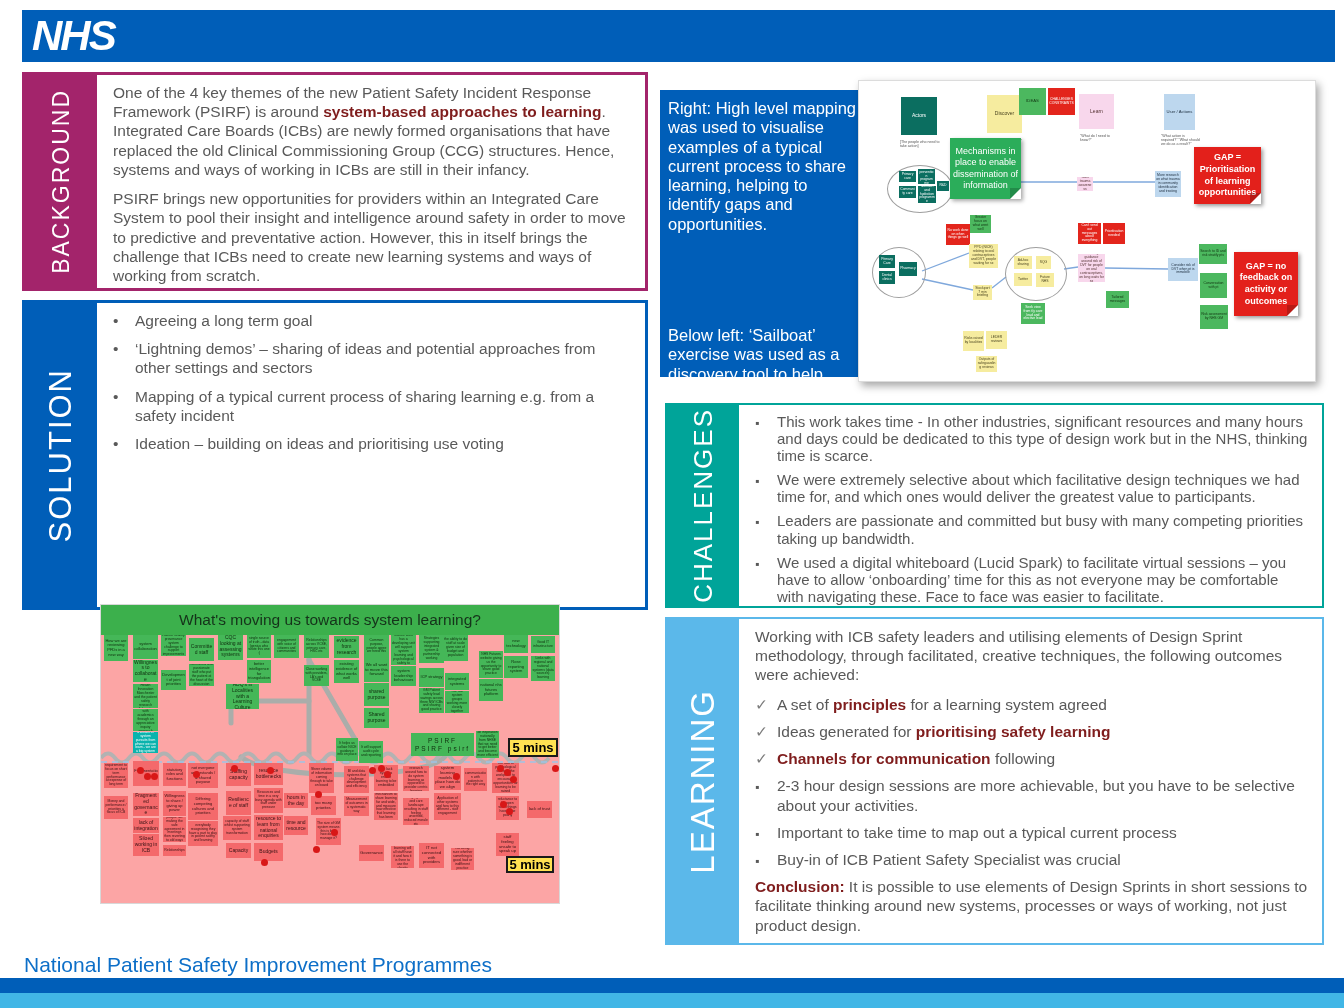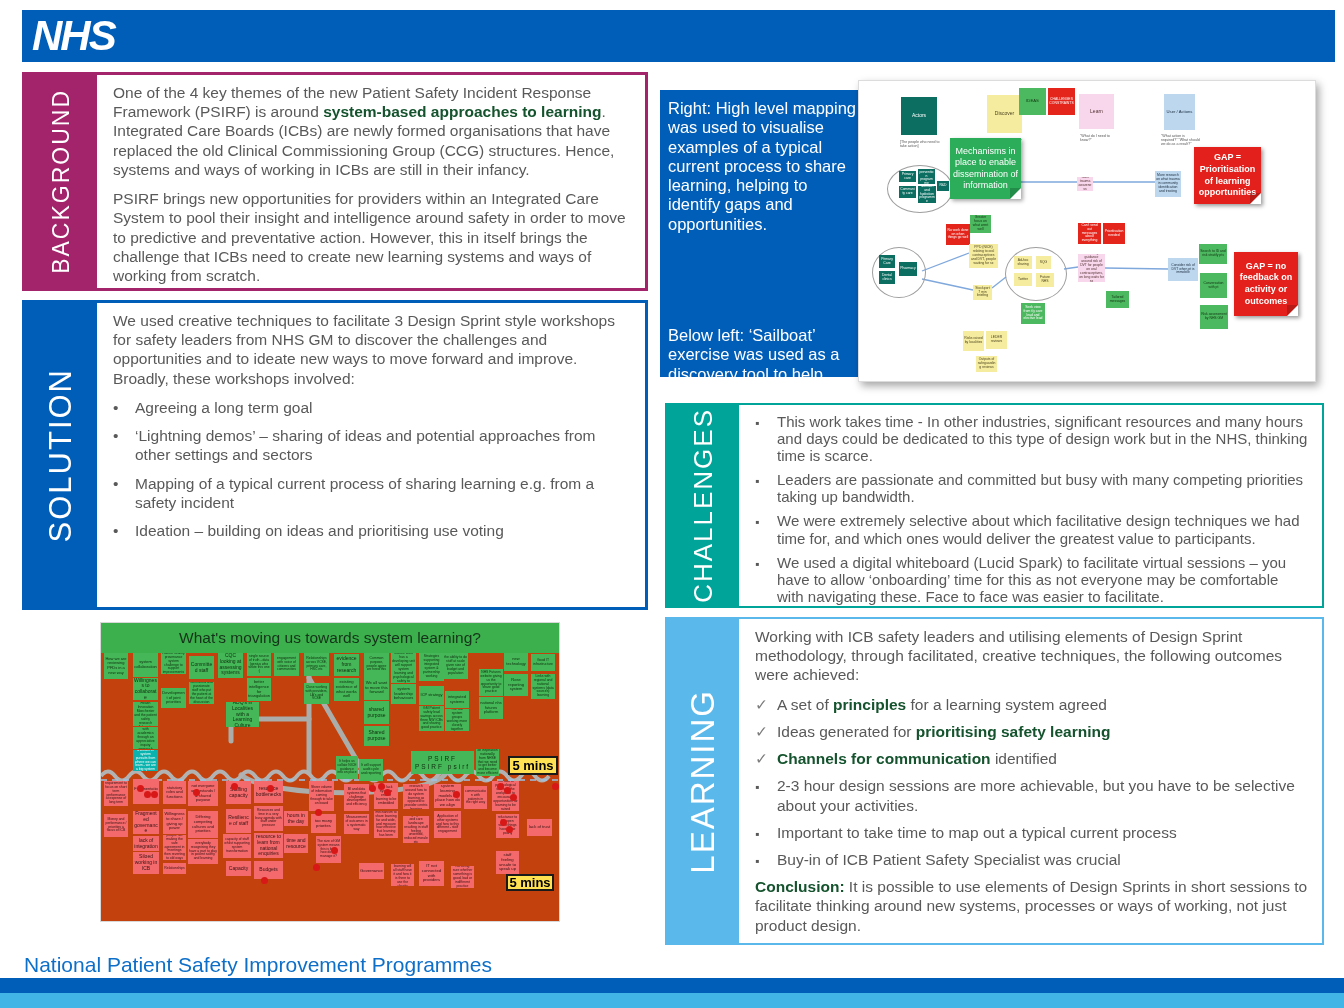--- a/index.html
+++ b/index.html
@@ -22,21 +22,21 @@
   .p-bg .side{background:#A3246B;}  .p-bg .side span{font-size:23px;}
   .p-sol{left:22px;top:300px;width:626px;height:310px;border:3px solid #005EB8;}
   .p-sol .side{background:#005EB8;} .p-sol .side span{font-size:31px;}
   .p-cha{left:665px;top:403px;width:659px;height:205px;border:2px solid #00A499;}
   .p-cha .side{background:#00A499;} .p-cha .side span{font-size:26px;}
   .p-lea{left:665px;top:617px;width:659px;height:328px;border:2px solid #5BB8EA;}
   .p-lea .side{background:#5BB8EA;} .p-lea .side span{font-size:33px;}
 
   .content p{margin:0 0 10px 0;font-size:15.5px;line-height:1.24;}
   .p-cha .content p, .p-cha .bullet{font-size:15px;line-height:1.14;}
-  .content b{color:#14532d;margin-top:28px;}
+  .content b{color:#7f1d1d;margin-top:28px;}
 
   .bullet{display:flex;margin:0 0 9px 0;font-size:15.5px;line-height:1.24;color:#595959;}
   .bchar{flex:0 0 22px;color:#595959;}
   .dot-b .bchar::before{content:"\2022";}
   .sq-b  .bchar::before{content:"\25AA";font-size:12px;}
   .ck-b  .bchar::before{content:"\2713";color:#7d7d7d;}
   .p-cha .bullet{margin-bottom:7px;}
   .tight .bullet{margin-bottom:8px;}
 
   
@@ -63,21 +63,21 @@
   .wb{background:#BDD7EE;color:#234;}
   .wr{background:#E3251C;color:#fff;}
   .wtext{color:#fff;}
   .cap{background:transparent;color:#555;justify-content:flex-start;align-items:flex-start;text-align:left;font-size:3.6px;}
   .wgbig{background:#2BAD5A;color:#fff;font-size:9px;line-height:1.25;box-shadow:2px 2px 4px rgba(0,0,0,.35);}
   .gap{background:#E3201B;color:#fff;font-weight:bold;font-size:9px;line-height:1.3;box-shadow:2px 2px 4px rgba(0,0,0,.4);}
   .fold::after{content:"";position:absolute;right:0;bottom:0;border-style:solid;
                border-width:0 0 11px 11px;border-color:transparent transparent #fff #00000030;}
 
   
-  .sailboat{position:absolute;left:100px;top:622px;width:458px;height:298px;background:#c2410c;border:1px solid #d8d8d8;}
+  .sailboat{position:absolute;left:100px;top:604px;width:458px;height:298px;background:#fca5a5;border:1px solid #d8d8d8;}
   .sailboat svg{position:absolute;left:0;top:0;z-index:0;}
   .banner-top{position:absolute;left:0;top:0;width:458px;height:30px;background:#3CB04C;z-index:2;
               display:flex;align-items:center;justify-content:center;font-size:15.5px;color:#15331a;}
   .banner-bottom{position:absolute;left:3px;top:270px;width:452px;height:24px;background:#F4696B;z-index:2;
               display:flex;align-items:center;justify-content:center;font-size:15.5px;color:#402022;}
   .sg{background:#45B758;color:#10300f;}
   .sr{background:#F4696B;color:#3a1416;}
   .steal{background:#0ab3ad;color:#fff;}
   .psirf{background:#45B758;color:#10300f;font-size:6.5px;letter-spacing:2px;}
   .timer{position:absolute;z-index:3;background:#FFE152;border:2px solid #1a1a1a;display:flex;align-items:center;
@@ -104,21 +104,20 @@
     <p><span>One of the 4 key themes of the new Patient Safety Incident Response Framework (PSIRF) is around </span><b>system-based approaches to learning</b><span>. Integrated Care Boards (ICBs) are newly formed organisations that have replaced the old Clinical Commissioning Group (CCG) structures. Hence, systems and ways of working in ICBs are still in their infancy.</span></p>
     <p>PSIRF brings new opportunities for providers within an Integrated Care System to pool their insight and intelligence around safety in order to move to predictive and preventative action. However, this in itself brings the challenge that ICBs need to create new learning systems and ways of working from scratch.</p>
   </div>
 </div>
 
 <div class="panel p-sol">
   <div class="side">
     <span>SOLUTION</span>
   </div>
   <div class="content">
-    <p>We used creative techniques to facilitate 3 Design Sprint style workshops for safety leaders from NHS GM to discover the challenges and opportunities and to ideate new ways to move forward and improve. Broadly, these workshops involved:</p>
     <div>
 
     <div class="bullet dot-b">
           <span class="bchar"></span>
           <span class="btext">Agreeing a long term goal</span>
         </div>
         <div class="bullet dot-b">
           <span class="bchar"></span>
           <span class="btext">‘Lightning demos’ – sharing of ideas and potential approaches from other settings and sectors</span>
         </div>
@@ -207,25 +206,25 @@
   </div>
   <div class="content">
     <div>
 
     <div class="bullet sq-b">
           <span class="bchar"></span>
           <span class="btext">This work takes time - In other industries, significant resources and many hours and days could be dedicated to this type of design work but in the NHS, thinking time is scarce.</span>
         </div>
         <div class="bullet sq-b">
           <span class="bchar"></span>
+          <span class="btext">We were extremely selective about which facilitative design techniques we had time for, and which ones would deliver the greatest value to participants.</span>
+        </div>
+        <div class="bullet sq-b">
+          <span class="bchar"></span>
           <span class="btext">Leaders are passionate and committed but busy with many competing priorities taking up bandwidth.</span>
-        </div>
-        <div class="bullet sq-b">
-          <span class="bchar"></span>
-          <span class="btext">We were extremely selective about which facilitative design techniques we had time for, and which ones would deliver the greatest value to participants.</span>
         </div>
         <div class="bullet sq-b">
           <span class="bchar"></span>
           <span class="btext">We used a digital whiteboard (Lucid Spark) to facilitate virtual sessions – you have to allow ‘onboarding’ time for this as not everyone may be comfortable with navigating these. Face to face was easier to facilitate.</span>
         </div>
       </div>
   </div>
 </div>
 
 <div class="sailboat">
@@ -363,21 +362,21 @@
     <div class="bullet ck-b">
           <span class="bchar"></span>
           <span class="btext"><span>A set of </span><b>principles</b><span> for a learning system agreed</span></span>
         </div>
         <div class="bullet ck-b">
           <span class="bchar"></span>
           <span class="btext"><span>Ideas generated for </span><b>prioritising safety learning</b><span></span></span>
         </div>
         <div class="bullet ck-b">
           <span class="bchar"></span>
-          <span class="btext"><span></span><b>Channels for communication</b><span> identified</span></span>
+          <span class="btext"><span></span><b>Channels for communication</b><span> following</span></span>
         </div>
       </div>
     <div>
 
         <div class="bullet sq-b">
           <span class="bchar"></span>
           <span class="btext">2-3 hour design sessions are more achievable, but you have to be selective about your activities.</span>
         </div>
         <div class="bullet sq-b">
           <span class="bchar"></span>

